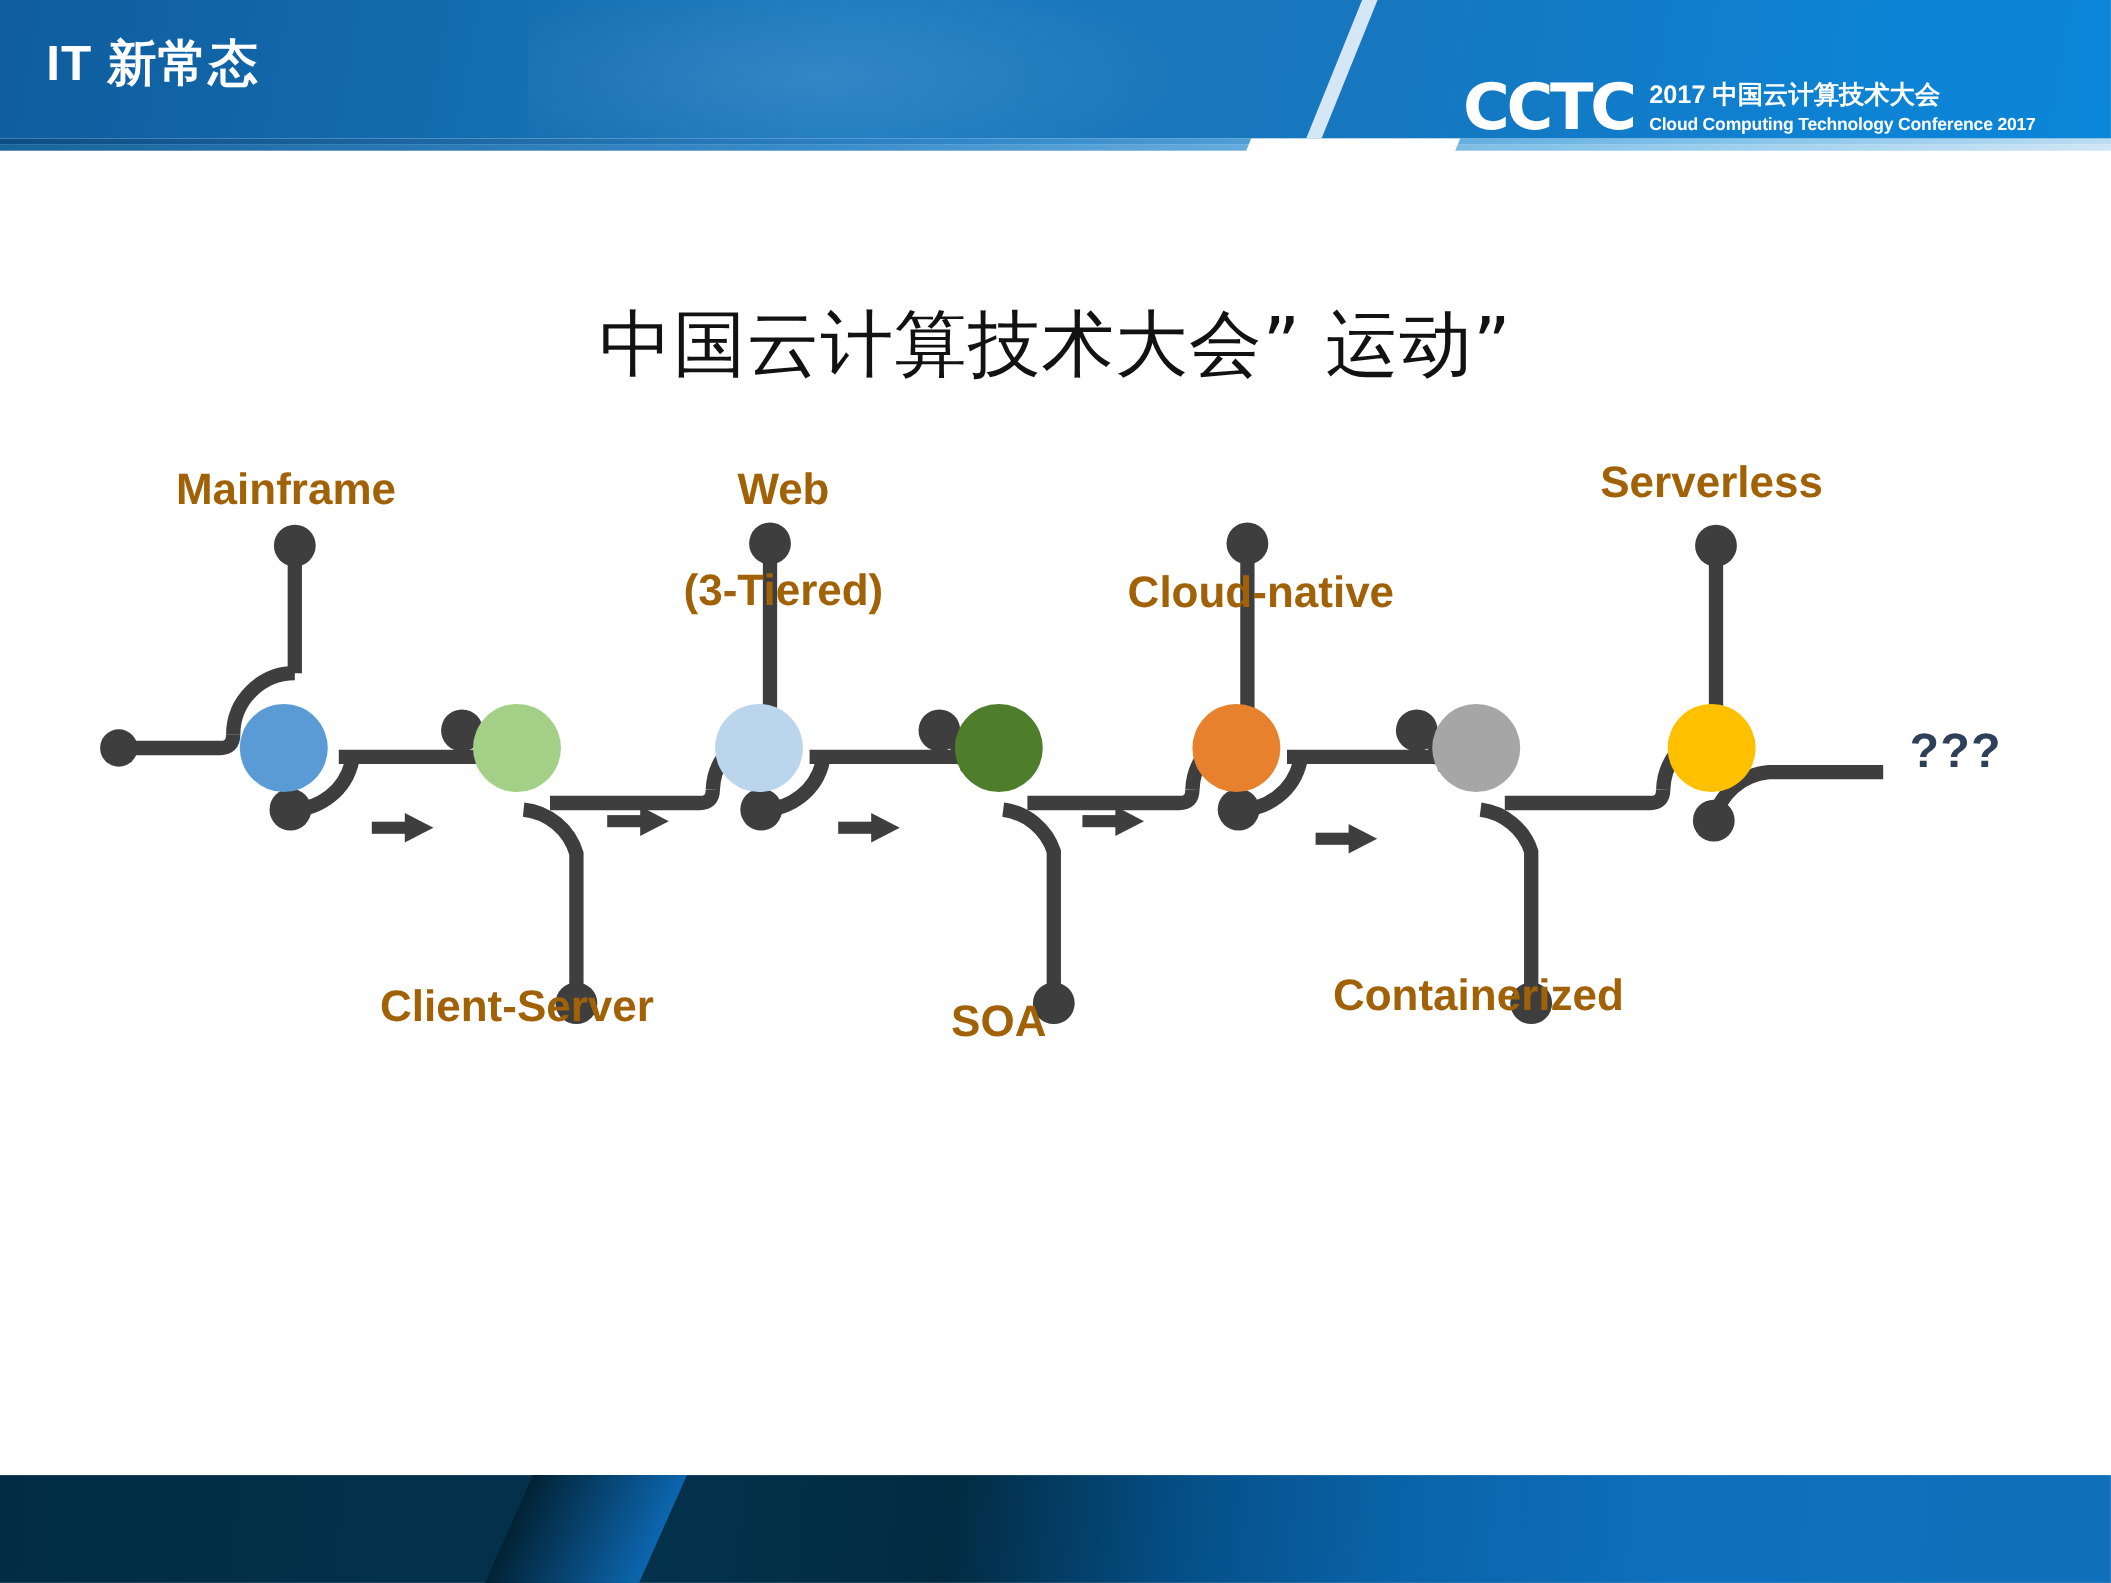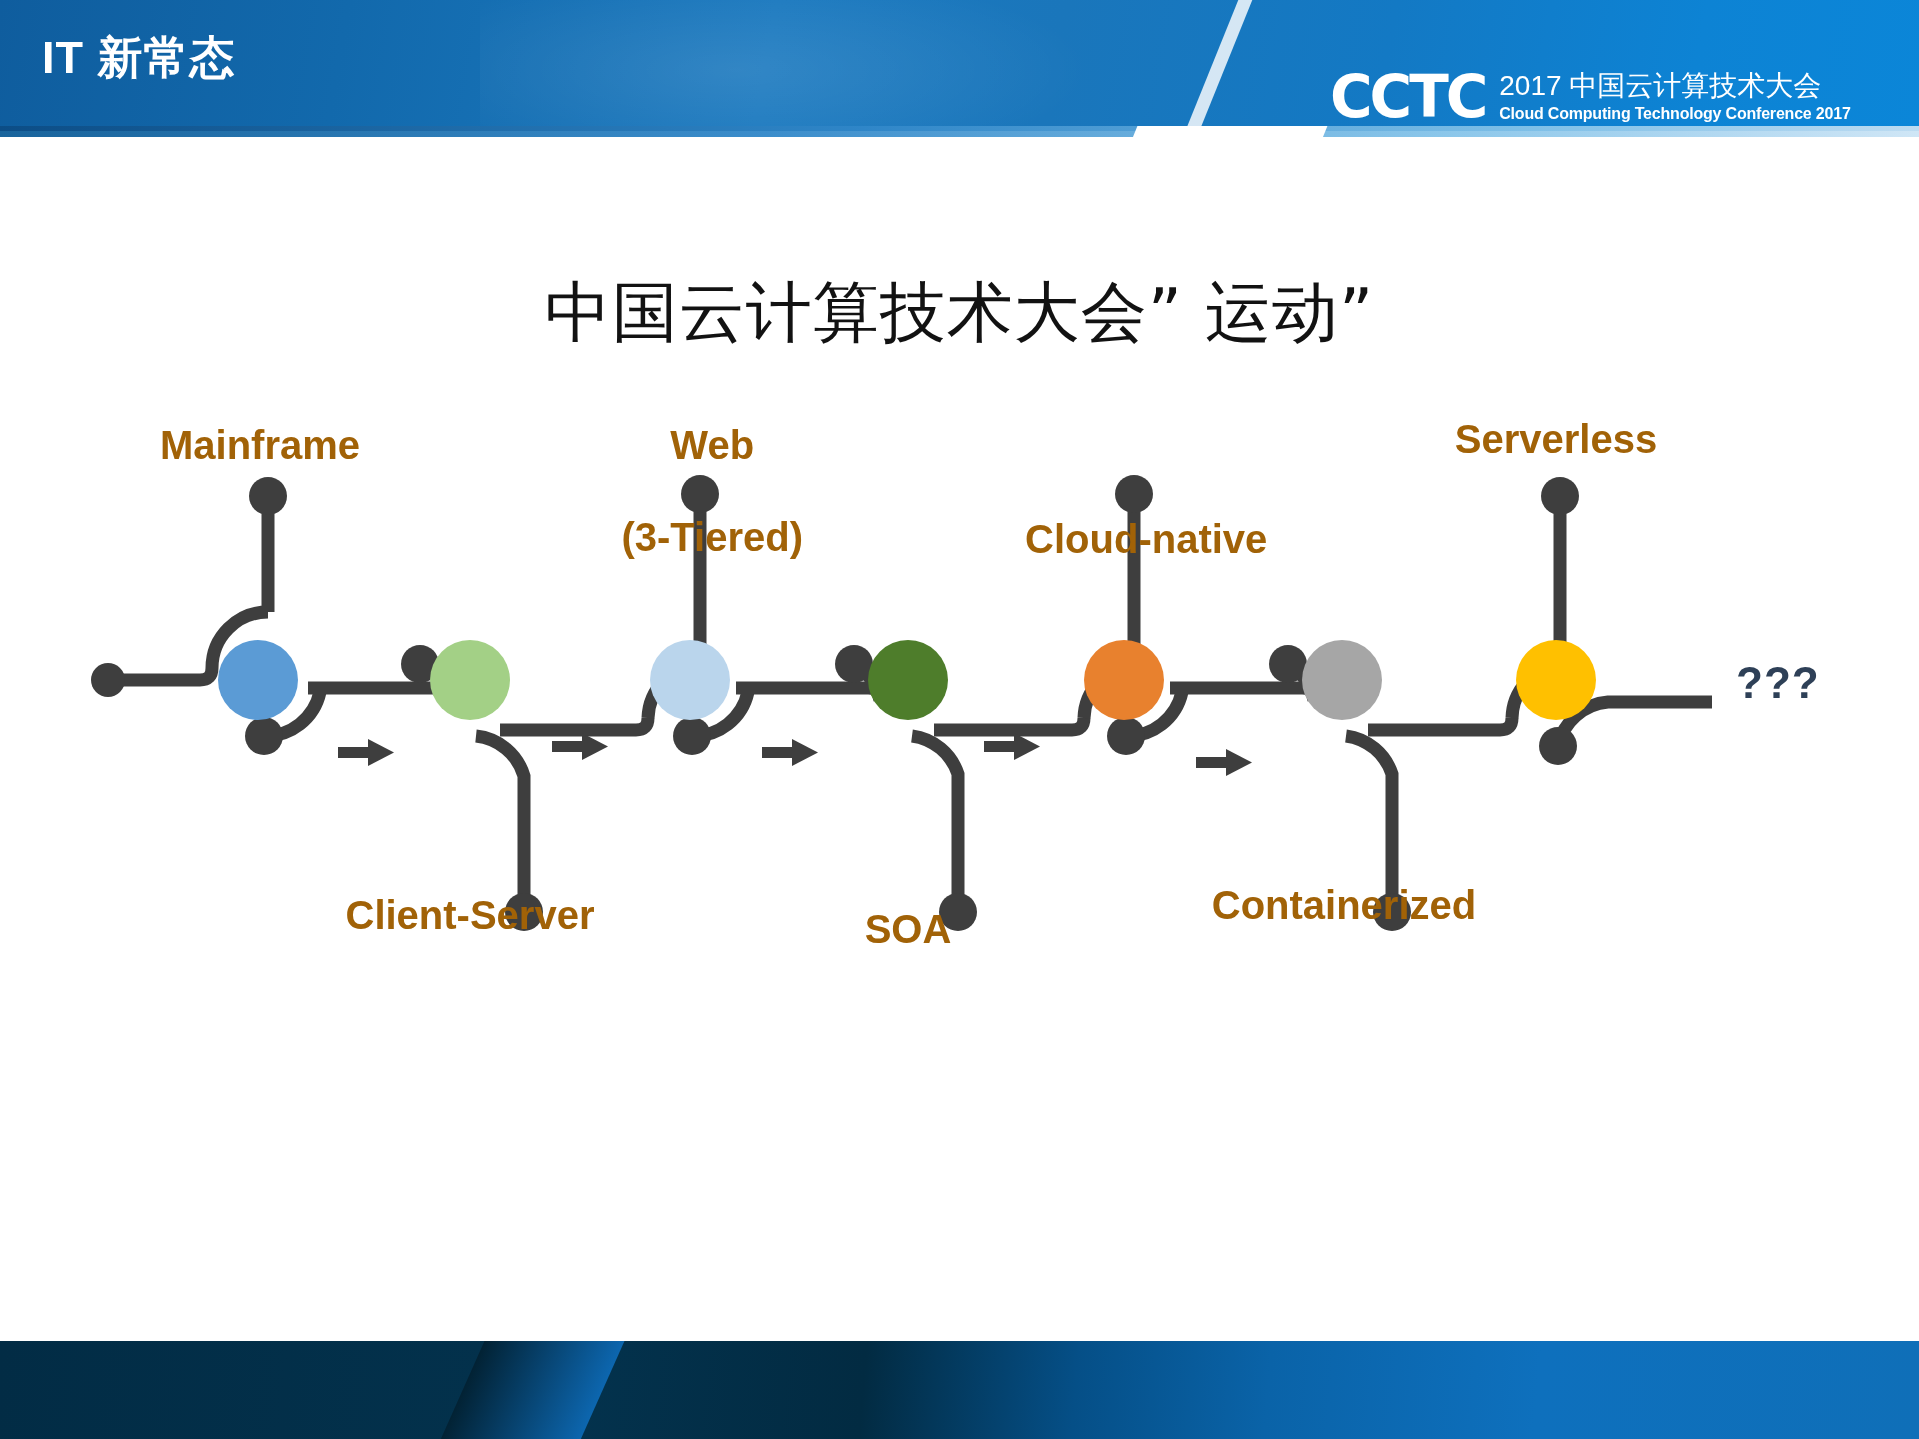--- a/index.html
+++ b/index.html
@@ -66,22 +66,22 @@
     font-weight: bold;
     letter-spacing: -3px;
     line-height: 62px;
     font-family: "DejaVu Sans", sans-serif;
   }
   #cctc-right {
     margin-left: 14px;
     margin-top: 2px;
   }
   #cctc-cn {
-    font-size: 28px;
-    font-weight: normal;
+    font-size: 23px;
+    font-weight: bold;
     line-height: 36px;
     letter-spacing: 0px;
   }
   #cctc-en {
     font-size: 16px;
     line-height: 20px;
     letter-spacing: -0.2px;
     font-weight: bold;
   }
 

